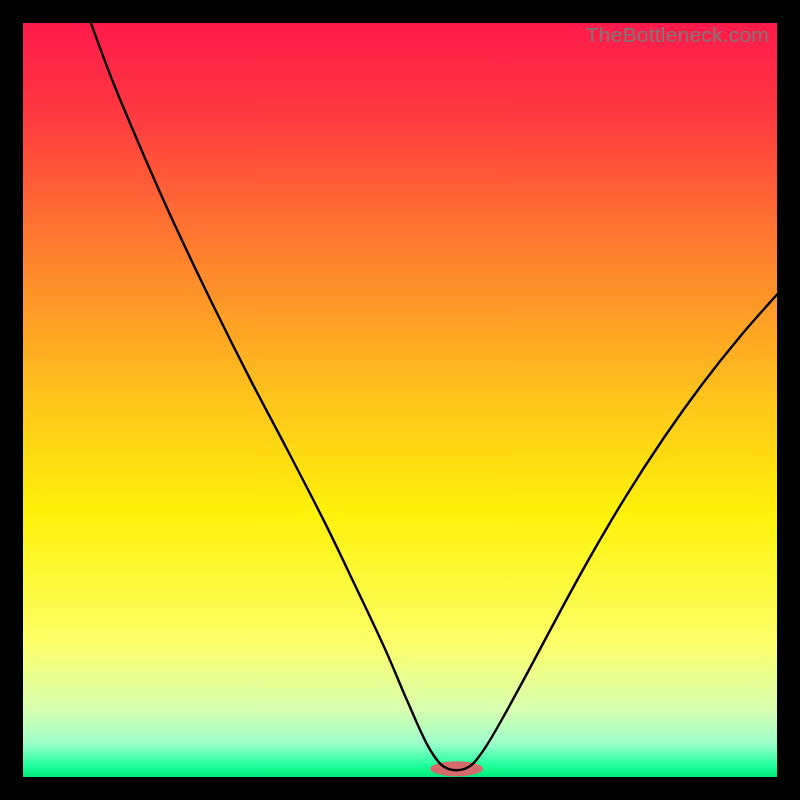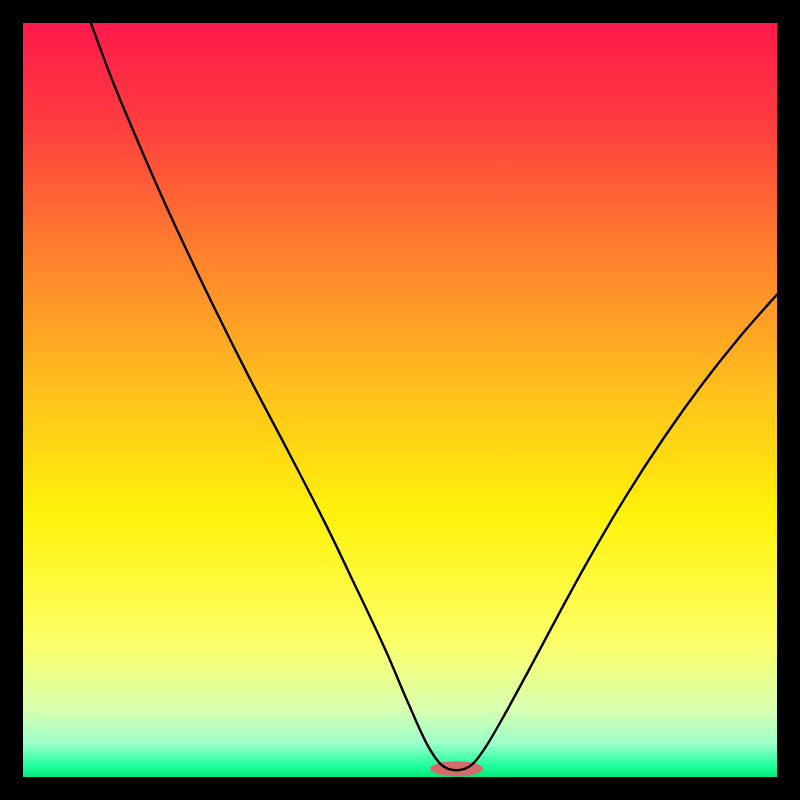--- a/index.html
+++ b/index.html
@@ -52,13 +52,14 @@
           <stop offset="91.00%" stop-color="#d8ffb0"></stop>
           <stop offset="95.50%" stop-color="#9dffca"></stop>
           <stop offset="98.50%" stop-color="#1fff9e"></stop>
           <stop offset="100.00%" stop-color="#00e876"></stop>
         </linearGradient>
     </defs>
     <rect x="0" y="0" width="754" height="754" fill="url(#bg-grad)"></rect>
     <ellipse id="marker-ellipse" fill="#d46a6a" cx="433.55" cy="745.71" rx="26.39" ry="7.54"></ellipse>
     <path id="curve-path" fill="none" stroke="#000000" stroke-width="2.4" stroke-linecap="round" stroke-linejoin="round" d="M 67.86 0.00 C 71.63 10.05, 81.68 38.33, 90.48 60.32 C 99.28 82.31, 110.59 108.70, 120.64 131.95 C 130.69 155.20, 139.49 175.31, 150.80 199.81 C 162.11 224.32, 175.93 253.22, 188.50 278.98 C 201.07 304.74, 213.63 329.88, 226.20 354.38 C 238.77 378.88, 251.33 401.88, 263.90 426.01 C 276.47 450.14, 290.29 476.53, 301.60 499.15 C 312.91 521.77, 321.71 540.62, 331.76 561.73 C 341.81 582.84, 353.12 606.34, 361.92 625.82 C 370.72 645.30, 377.63 662.89, 384.54 678.60 C 391.45 694.31, 397.74 709.51, 403.39 720.07 C 409.05 730.63, 413.44 737.41, 418.47 741.94 C 423.50 746.46, 428.52 747.21, 433.55 747.21 C 438.58 747.21, 443.60 746.08, 448.63 741.94 C 453.66 737.79, 458.05 731.00, 463.71 722.33 C 469.37 713.66, 475.65 702.23, 482.56 689.91 C 489.47 677.59, 496.38 664.78, 505.18 648.44 C 513.98 632.10, 525.29 610.49, 535.34 591.89 C 545.39 573.29, 554.19 556.70, 565.50 536.85 C 576.81 516.99, 590.63 493.12, 603.20 472.76 C 615.77 452.40, 628.33 433.17, 640.90 414.70 C 653.47 396.23, 666.03 378.63, 678.60 361.92 C 691.17 345.21, 703.73 329.50, 716.30 314.42 C 728.87 299.34, 747.72 278.60, 754.00 271.44"></path>
   </svg>
+  <div class="watermark">TheBottleneck.com</div>
 </div>
 
 </body></html>

